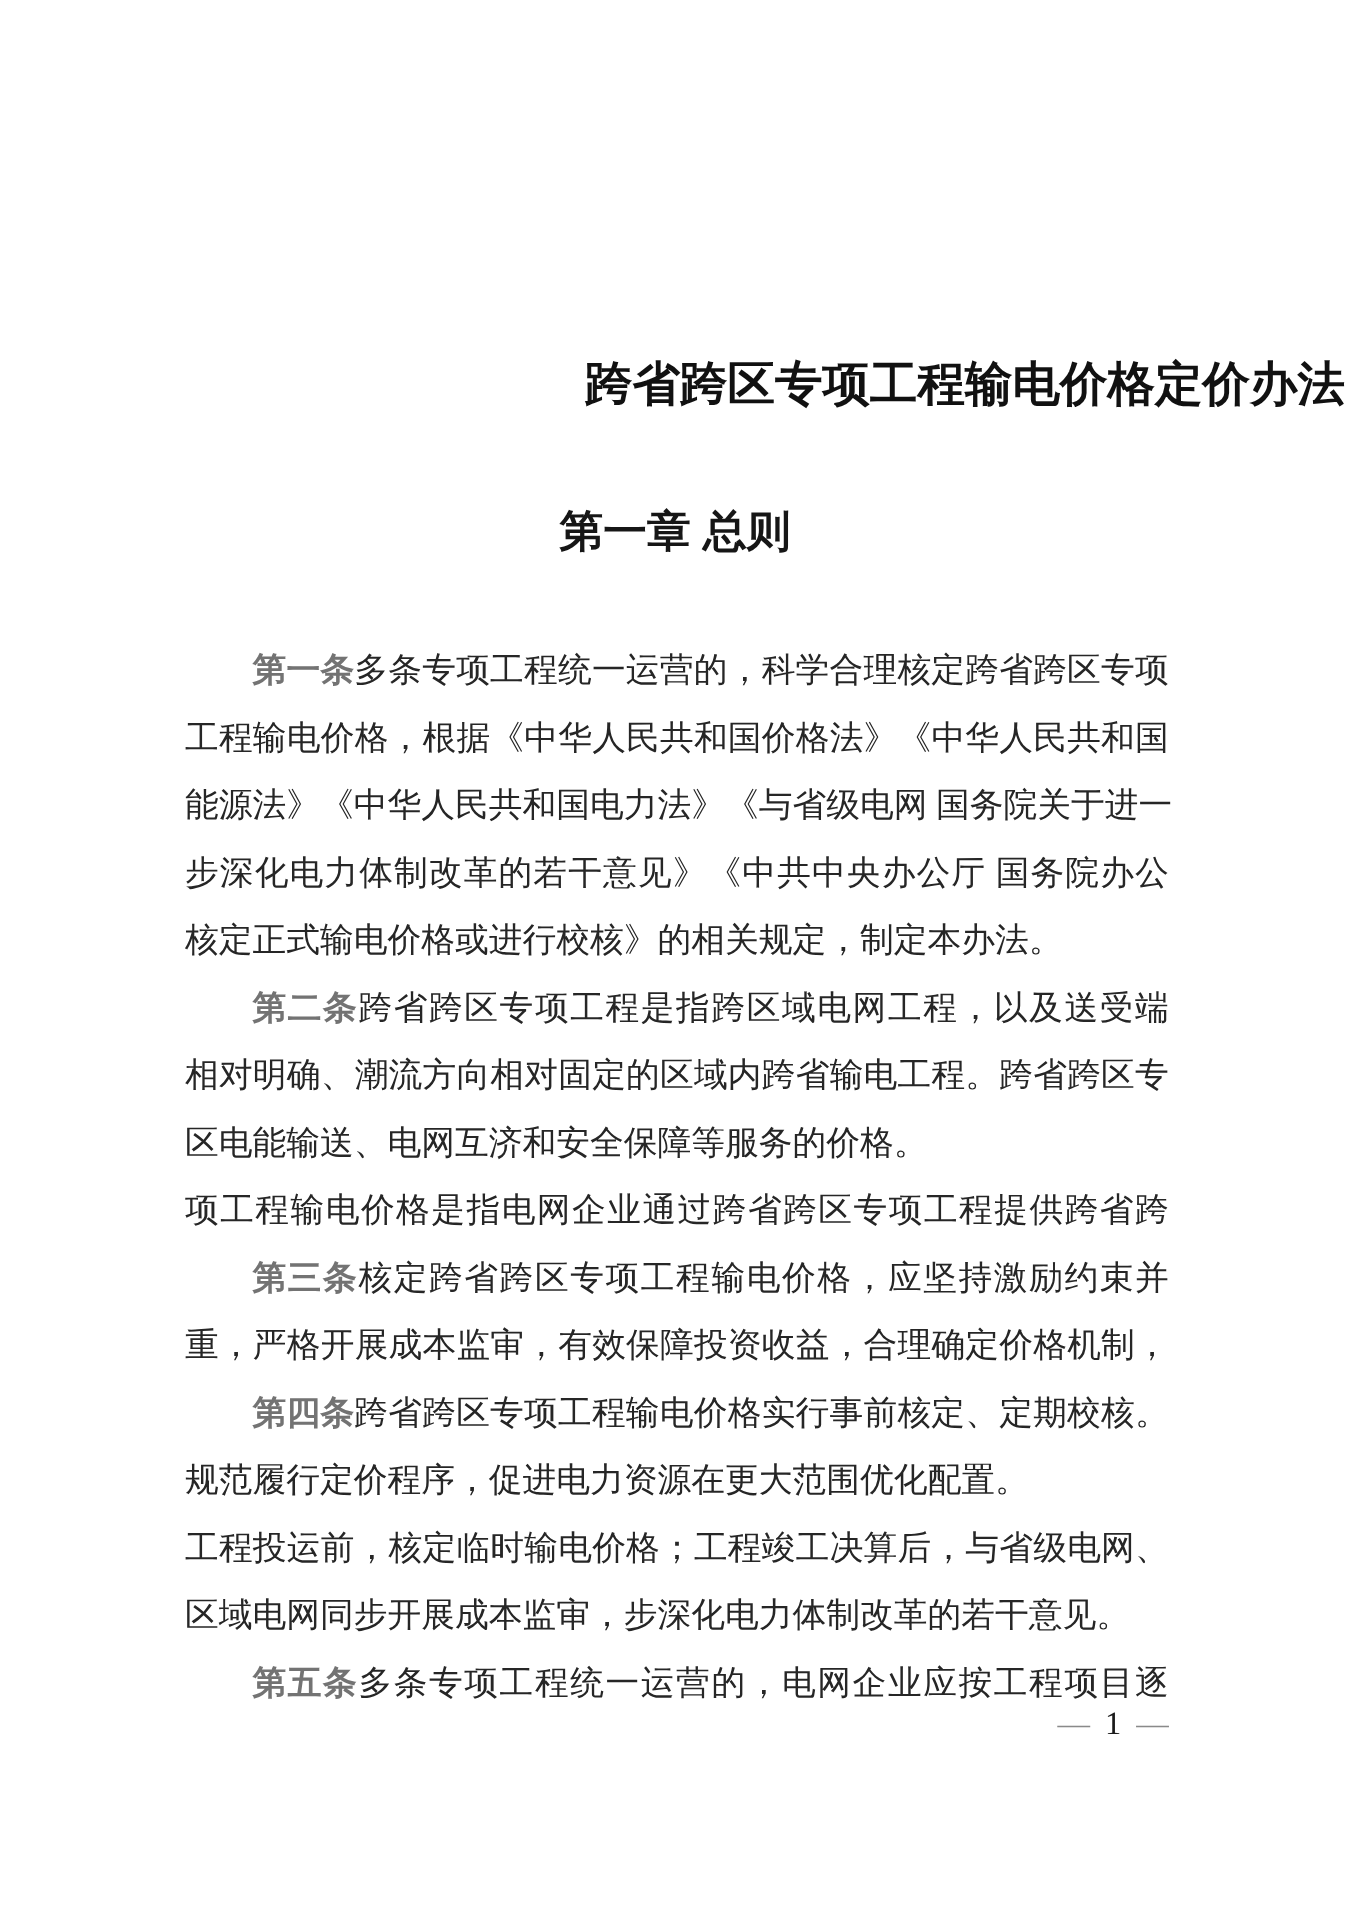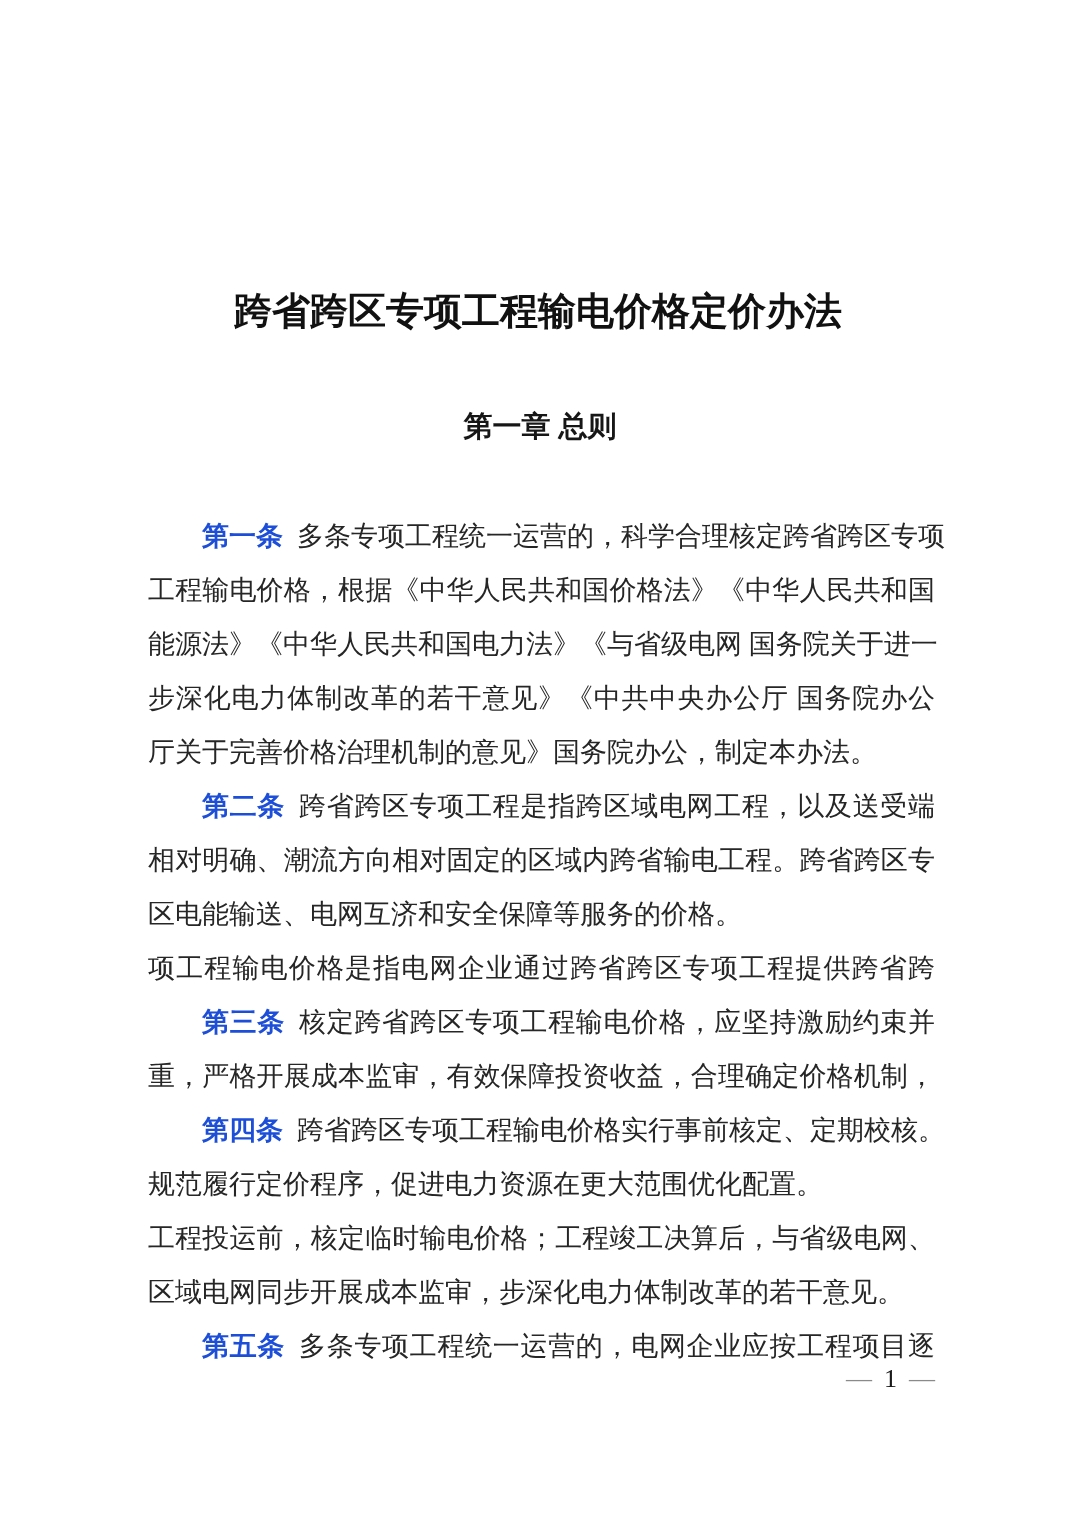--- a/index.html
+++ b/index.html
@@ -15,36 +15,36 @@
     overflow: hidden;
     font-family: "Liberation Serif", "DejaVu Serif", serif;
     color: #1f1f1f;
   }
   .doc-title {
     position: absolute;
     top: 284px;
     left: 0;
     width: 1076px;
     margin: 0;
-    text-align: center;
+    text-align: right;
     font-size: 38px;
     line-height: 54px;
     font-weight: 800;
     color: #111111;
     letter-spacing: 0px;
-    font-family: Liberation Serif, serif;
+    font-family: Liberation Mono, monospace;
   }
   .chapter {
     position: absolute;
     top: 403px;
     left: 0;
     width: 1080px;
     margin: 0;
     text-align: center;
-    font-size: 29px;
+    font-size: 35px;
     line-height: 46px;
     font-weight: 700;
     color: #161616;
     font-family: "Liberation Sans", "DejaVu Sans", sans-serif;
   }
   .doc-body {
     position: absolute;
     top: 509px;
     left: 148px;
     width: 787px;
@@ -60,22 +60,21 @@
   }
   .line.first {
     text-indent: 54px;
   }
   .line.para-end {
     text-align-last: left;
   }
   .lead {
     font-family: "Liberation Sans", "DejaVu Sans", sans-serif;
     font-weight: 700;
-    color: #1d4ed8;
-    margin-right: 14px;
+    color: #737373;
   }
   .pagenum {
     position: absolute;
     top: 1363px;
     left: 148px;
     width: 787px;
     text-align: right;
     font-size: 26px;
     line-height: 32px;
     color: #1a1a1a;
@@ -96,21 +95,21 @@
 
   <h1 class="doc-title">跨省跨区专项工程输电价格定价办法</h1>
 
   <h2 class="chapter">第一章 总则</h2>
 
   <main class="doc-body" id="doc-body">
       <div class="line first"><span class="lead">第一条</span><span>多条专项工程统一运营的，科学合理核定跨省跨区专项</span></div>
       <div class="line">工程输电价格，根据《中华人民共和国价格法》《中华人民共和国</div>
       <div class="line">能源法》《中华人民共和国电力法》《与省级电网 国务院关于进一</div>
       <div class="line">步深化电力体制改革的若干意见》《中共中央办公厅 国务院办公</div>
-      <div class="line para-end">厅关于完善价格治理机制的意见》国务院办公，制定本办法。</div>
+      <div class="line para-end">核定正式输电价格或进行校核》的相关规定，制定本办法。</div>
       <div class="line first"><span class="lead">第二条</span><span>跨省跨区专项工程是指跨区域电网工程，以及送受端</span></div>
       <div class="line">相对明确、潮流方向相对固定的区域内跨省输电工程。跨省跨区专</div>
       <div class="line para-end">区电能输送、电网互济和安全保障等服务的价格。</div>
       <div class="line">项工程输电价格是指电网企业通过跨省跨区专项工程提供跨省跨</div>
       <div class="line first"><span class="lead">第三条</span><span>核定跨省跨区专项工程输电价格，应坚持激励约束并</span></div>
       <div class="line">重，严格开展成本监审，有效保障投资收益，合理确定价格机制，</div>
       <div class="line first"><span class="lead">第四条</span><span>跨省跨区专项工程输电价格实行事前核定、定期校核。</span></div>
       <div class="line para-end">规范履行定价程序，促进电力资源在更大范围优化配置。</div>
       <div class="line">工程投运前，核定临时输电价格；工程竣工决算后，与省级电网、</div>
       <div class="line para-end">区域电网同步开展成本监审，步深化电力体制改革的若干意见。</div>

